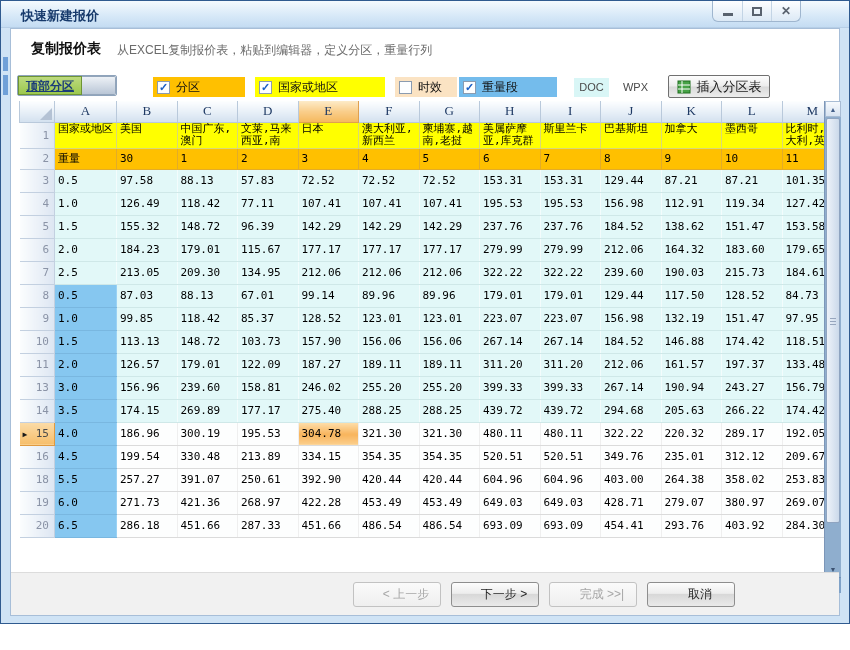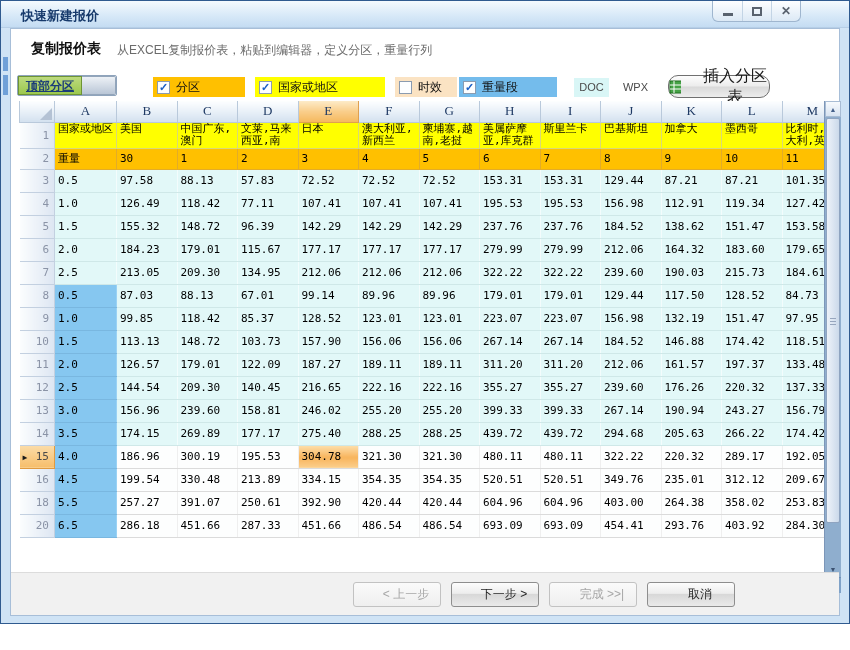--- a/index.html
+++ b/index.html
@@ -42,23 +42,23 @@
     padding-left:4px; font-size:12px; color:#111; cursor:default; }
   .box { width:13px; height:13px; background:#FDFEFF; border:1px solid #8A9BB0;
     font:bold 11px/11px "Liberation Sans",sans-serif; color:#1B5FC4; text-align:center; }
 
   .mini-btn { position:absolute; top:49px; height:19px; line-height:19px; text-align:center;
     font-size:11px; color:#4A4A4A; }
   .doc-btn { left:563px; width:35px; background:#D9F6F6; }
   .wpx-btn { left:607px; width:35px; background:#FFFFFF; }
 
   .insert-btn { position:absolute; left:657px; top:46px; width:102px; height:23px;
-    border:1px solid #707070; border-radius:10px;
+    border:1px solid #707070; border-radius:2px;
     background:linear-gradient(180deg,#FDFDFD,#ECECEC 48%,#D9D9D9 52%,#EDEDED);
-    display:flex; align-items:center; justify-content:center; gap:20px; font-size:16px; color:#1A1A1A; cursor:default; }
+    display:flex; align-items:center; justify-content:center; gap:6px; font-size:13px; color:#1A1A1A; cursor:default; }
 
   
   .grid-wrap { position:absolute; left:8px; top:72px; width:822px; height:492px; background:#8FAECE; }
   .grid-viewport { position:absolute; left:0; top:0; width:805px; height:476px; overflow:hidden; background:#FFF; }
   table { border-collapse:collapse; table-layout:fixed; width:823px;
     font-family:"DejaVu Sans Mono","Liberation Sans",monospace; }
 
   tr.colhdr th { height:21px; background:linear-gradient(180deg,#FDFEFF,#E7EFF7 55%,#D3E1EF);
     border:1px solid #B9C9DB; border-top:none; font-family:"Liberation Serif",serif;
     font-size:13px; font-weight:normal; color:#1F3A64; text-align:center; }
@@ -380,36 +380,20 @@
                 <td class="">189.11</td>
                 <td class="">189.11</td>
                 <td class="">311.20</td>
                 <td class="">311.20</td>
                 <td class="">212.06</td>
                 <td class="">161.57</td>
                 <td class="">197.37</td>
                 <td class="">133.48</td>
               </tr>
               <tr class="dr ">
-                <th class="rowh ">12</th>
-                <td class=" blue">2.5</td>
-                <td class="">144.54</td>
-                <td class="">209.30</td>
-                <td class="">140.45</td>
-                <td class="">216.65</td>
-                <td class="">222.16</td>
-                <td class="">222.16</td>
-                <td class="">355.27</td>
-                <td class="">355.27</td>
-                <td class="">239.60</td>
-                <td class="">176.26</td>
-                <td class="">220.32</td>
-                <td class="">137.33</td>
-              </tr>
-              <tr class="dr ">
                 <th class="rowh ">13</th>
                 <td class=" blue">3.0</td>
                 <td class="">156.96</td>
                 <td class="">239.60</td>
                 <td class="">158.81</td>
                 <td class="">246.02</td>
                 <td class="">255.20</td>
                 <td class="">255.20</td>
                 <td class="">399.33</td>
                 <td class="">399.33</td>
@@ -476,20 +460,36 @@
                 <td class="">420.44</td>
                 <td class="">420.44</td>
                 <td class="">604.96</td>
                 <td class="">604.96</td>
                 <td class="">403.00</td>
                 <td class="">264.38</td>
                 <td class="">358.02</td>
                 <td class="">253.83</td>
               </tr>
               <tr class="dr white">
+                <th class="rowh ">19</th>
+                <td class=" blue">6.0</td>
+                <td class="">271.73</td>
+                <td class="">421.36</td>
+                <td class="">268.97</td>
+                <td class="">422.28</td>
+                <td class="">453.49</td>
+                <td class="">453.49</td>
+                <td class="">649.03</td>
+                <td class="">649.03</td>
+                <td class="">428.71</td>
+                <td class="">279.07</td>
+                <td class="">380.97</td>
+                <td class="">269.07</td>
+              </tr>
+              <tr class="dr white">
                 <th class="rowh ">20</th>
                 <td class=" blue">6.5</td>
                 <td class="">286.18</td>
                 <td class="">451.66</td>
                 <td class="">287.33</td>
                 <td class="">451.66</td>
                 <td class="">486.54</td>
                 <td class="">486.54</td>
                 <td class="">693.09</td>
                 <td class="">693.09</td>

